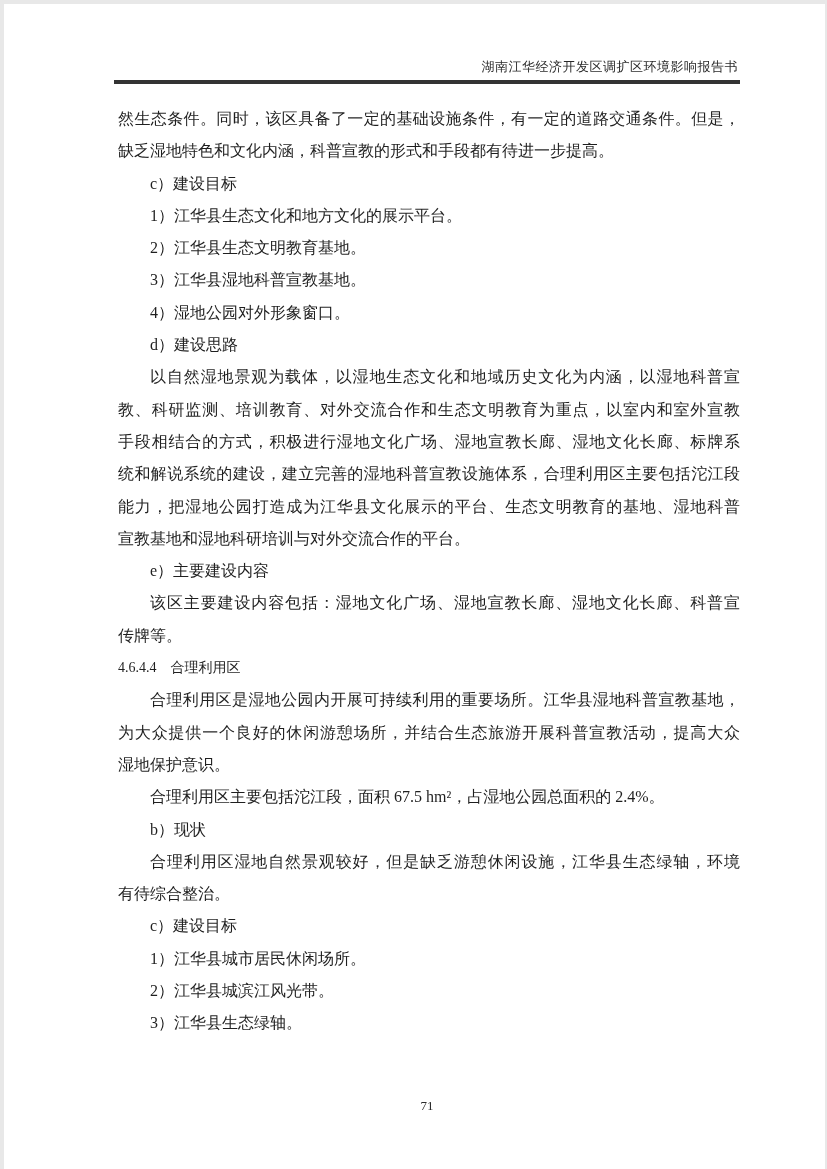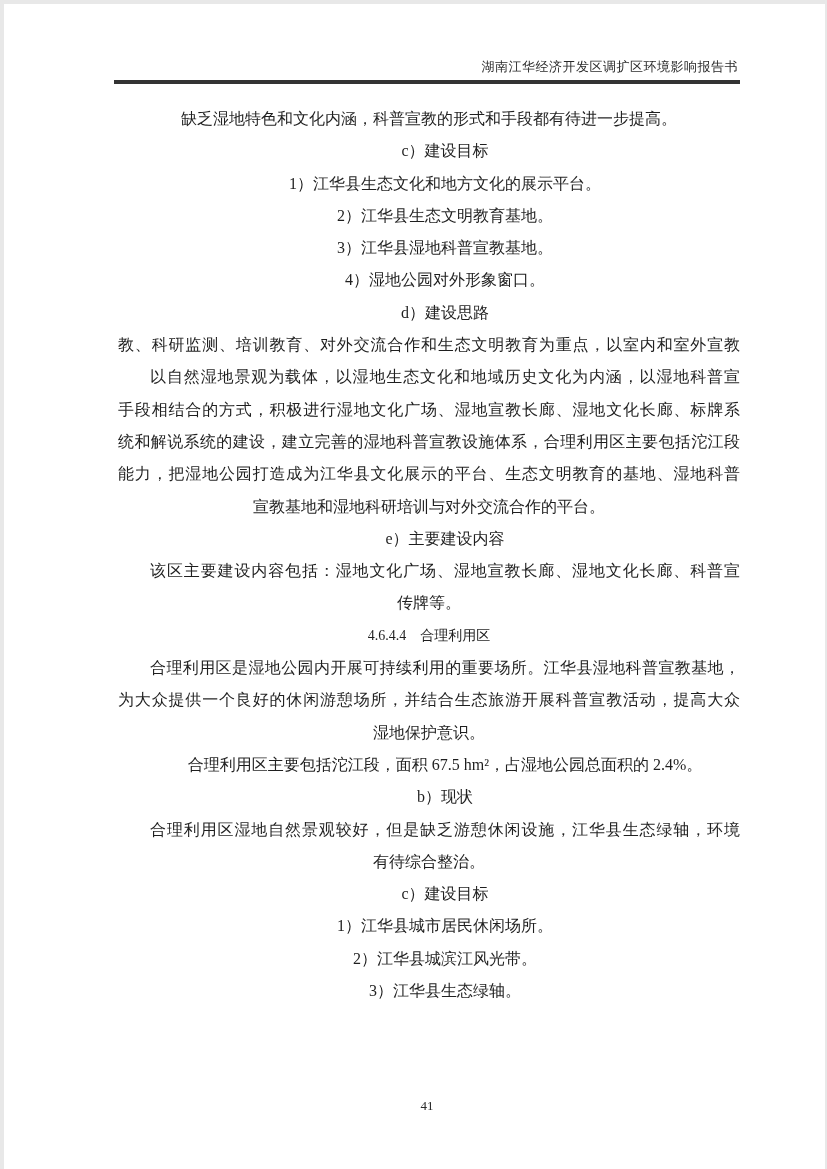--- a/index.html
+++ b/index.html
@@ -42,21 +42,21 @@
     left: 110px;
     top: 95px;
     width: 630px;
     font-size: 16px;
     color: #1f1f1f;
   }
 
   .line {
     height: 32.3px;
     line-height: 32.3px;
-    text-align: center;
+    text-align: left;
     overflow: visible;
   }
 
   .line.indent { text-indent: 32px; }
 
   .line.justify {
     text-align: justify;
     text-align-last: justify;
     text-justify: inter-character;
   }
@@ -79,29 +79,30 @@
 </head>
 <body>
 
 <div class="page">
 
   <div class="header-title">湖南江华经济开发区调扩区环境影响报告书</div>
 
   <div class="header-rule"></div>
 
   <div class="doc-body">
+      <div class="line justify">然生态条件。同时，该区具备了一定的基础设施条件，有一定的道路交通条件。但是，</div>
       <div class="line">缺乏湿地特色和文化内涵，科普宣教的形式和手段都有待进一步提高。</div>
       <div class="line indent">c）建设目标</div>
       <div class="line indent">1）江华县生态文化和地方文化的展示平台。</div>
       <div class="line indent">2）江华县生态文明教育基地。</div>
       <div class="line indent">3）江华县湿地科普宣教基地。</div>
       <div class="line indent">4）湿地公园对外形象窗口。</div>
       <div class="line indent">d）建设思路</div>
+      <div class="line indent justify">以自然湿地景观为载体，以湿地生态文化和地域历史文化为内涵，以湿地科普宣</div>
       <div class="line justify">教、科研监测、培训教育、对外交流合作和生态文明教育为重点，以室内和室外宣教</div>
-      <div class="line indent justify">以自然湿地景观为载体，以湿地生态文化和地域历史文化为内涵，以湿地科普宣</div>
       <div class="line justify">手段相结合的方式，积极进行湿地文化广场、湿地宣教长廊、湿地文化长廊、标牌系</div>
       <div class="line justify">统和解说系统的建设，建立完善的湿地科普宣教设施体系，合理利用区主要包括沱江段</div>
       <div class="line justify">能力，把湿地公园打造成为江华县文化展示的平台、生态文明教育的基地、湿地科普</div>
       <div class="line">宣教基地和湿地科研培训与对外交流合作的平台。</div>
       <div class="line indent">e）主要建设内容</div>
       <div class="line indent justify">该区主要建设内容包括：湿地文化广场、湿地宣教长廊、湿地文化长廊、科普宣</div>
       <div class="line">传牌等。</div>
       <div class="line heading">4.6.4.4　合理利用区</div>
       <div class="line indent justify">合理利用区是湿地公园内开展可持续利用的重要场所。江华县湿地科普宣教基地，</div>
       <div class="line justify">为大众提供一个良好的休闲游憩场所，并结合生态旅游开展科普宣教活动，提高大众</div>
@@ -109,15 +110,15 @@
       <div class="line indent">合理利用区主要包括沱江段，面积 67.5 hm²，占湿地公园总面积的 2.4%。</div>
       <div class="line indent">b）现状</div>
       <div class="line indent justify">合理利用区湿地自然景观较好，但是缺乏游憩休闲设施，江华县生态绿轴，环境</div>
       <div class="line">有待综合整治。</div>
       <div class="line indent">c）建设目标</div>
       <div class="line indent">1）江华县城市居民休闲场所。</div>
       <div class="line indent">2）江华县城滨江风光带。</div>
       <div class="line indent">3）江华县生态绿轴。</div>
     </div>
 
-  <div class="page-number">41</div>
+  <div class="page-number">71</div>
 
 </div>
 
 </body></html>

